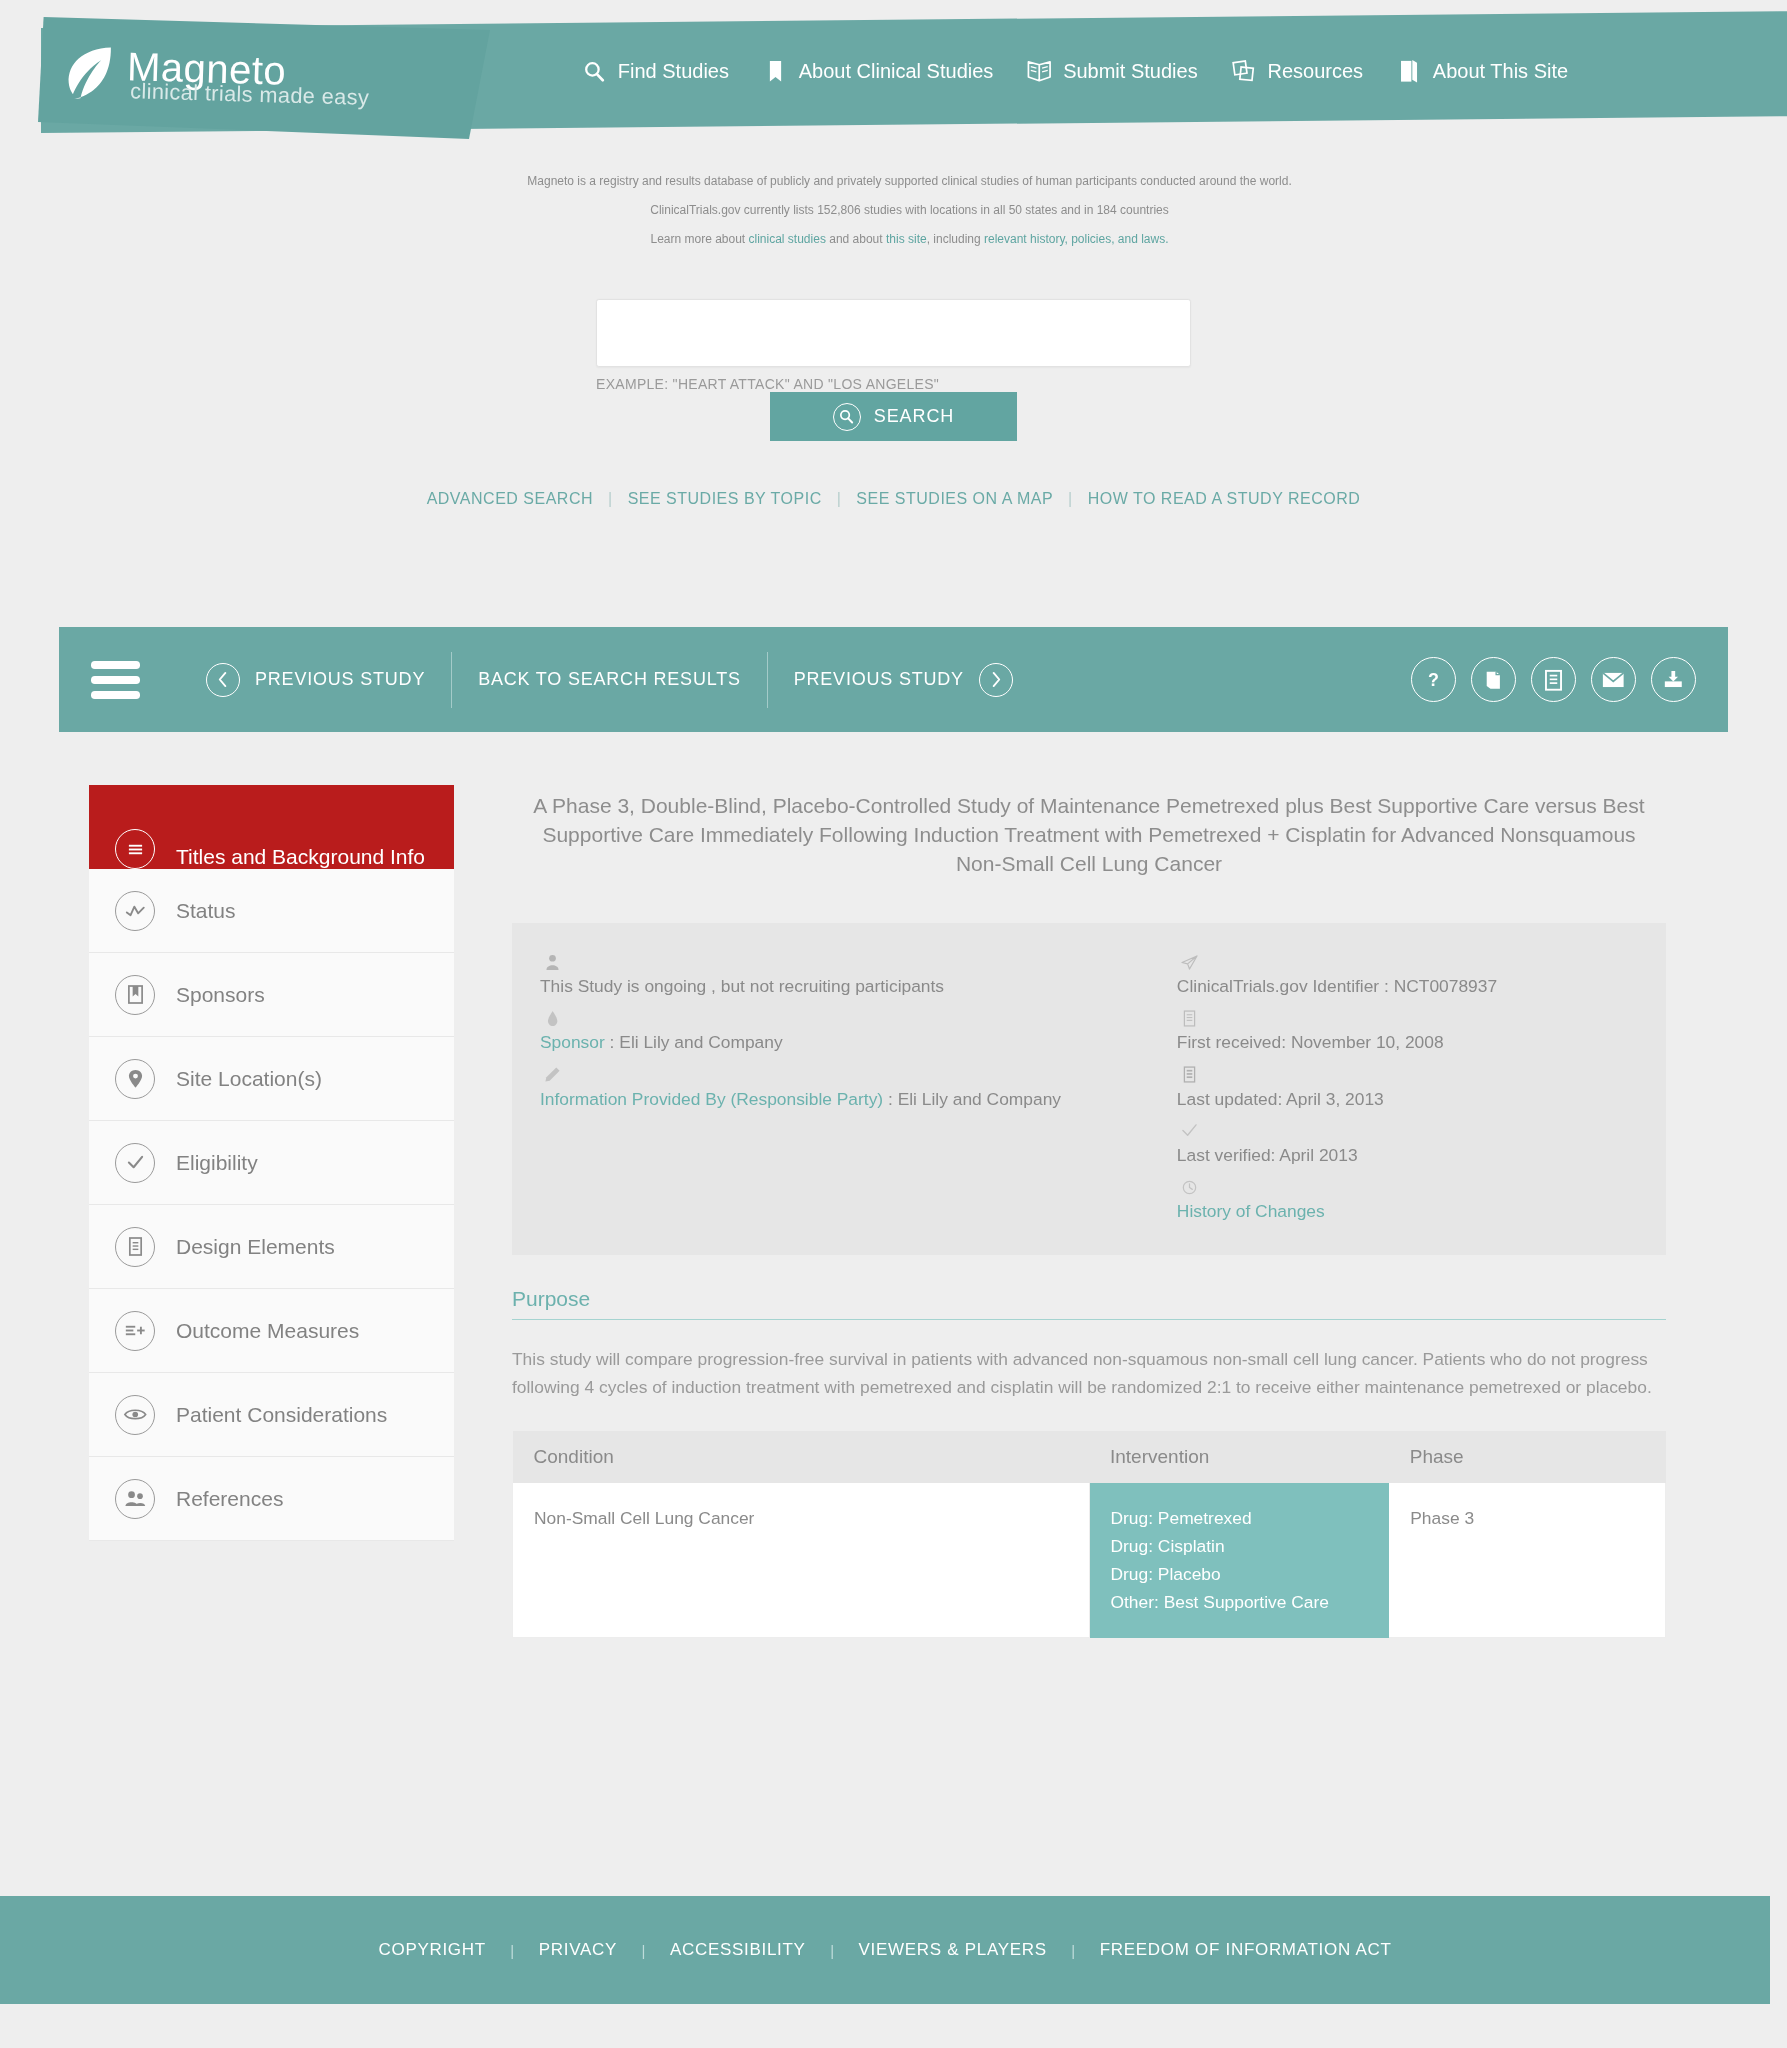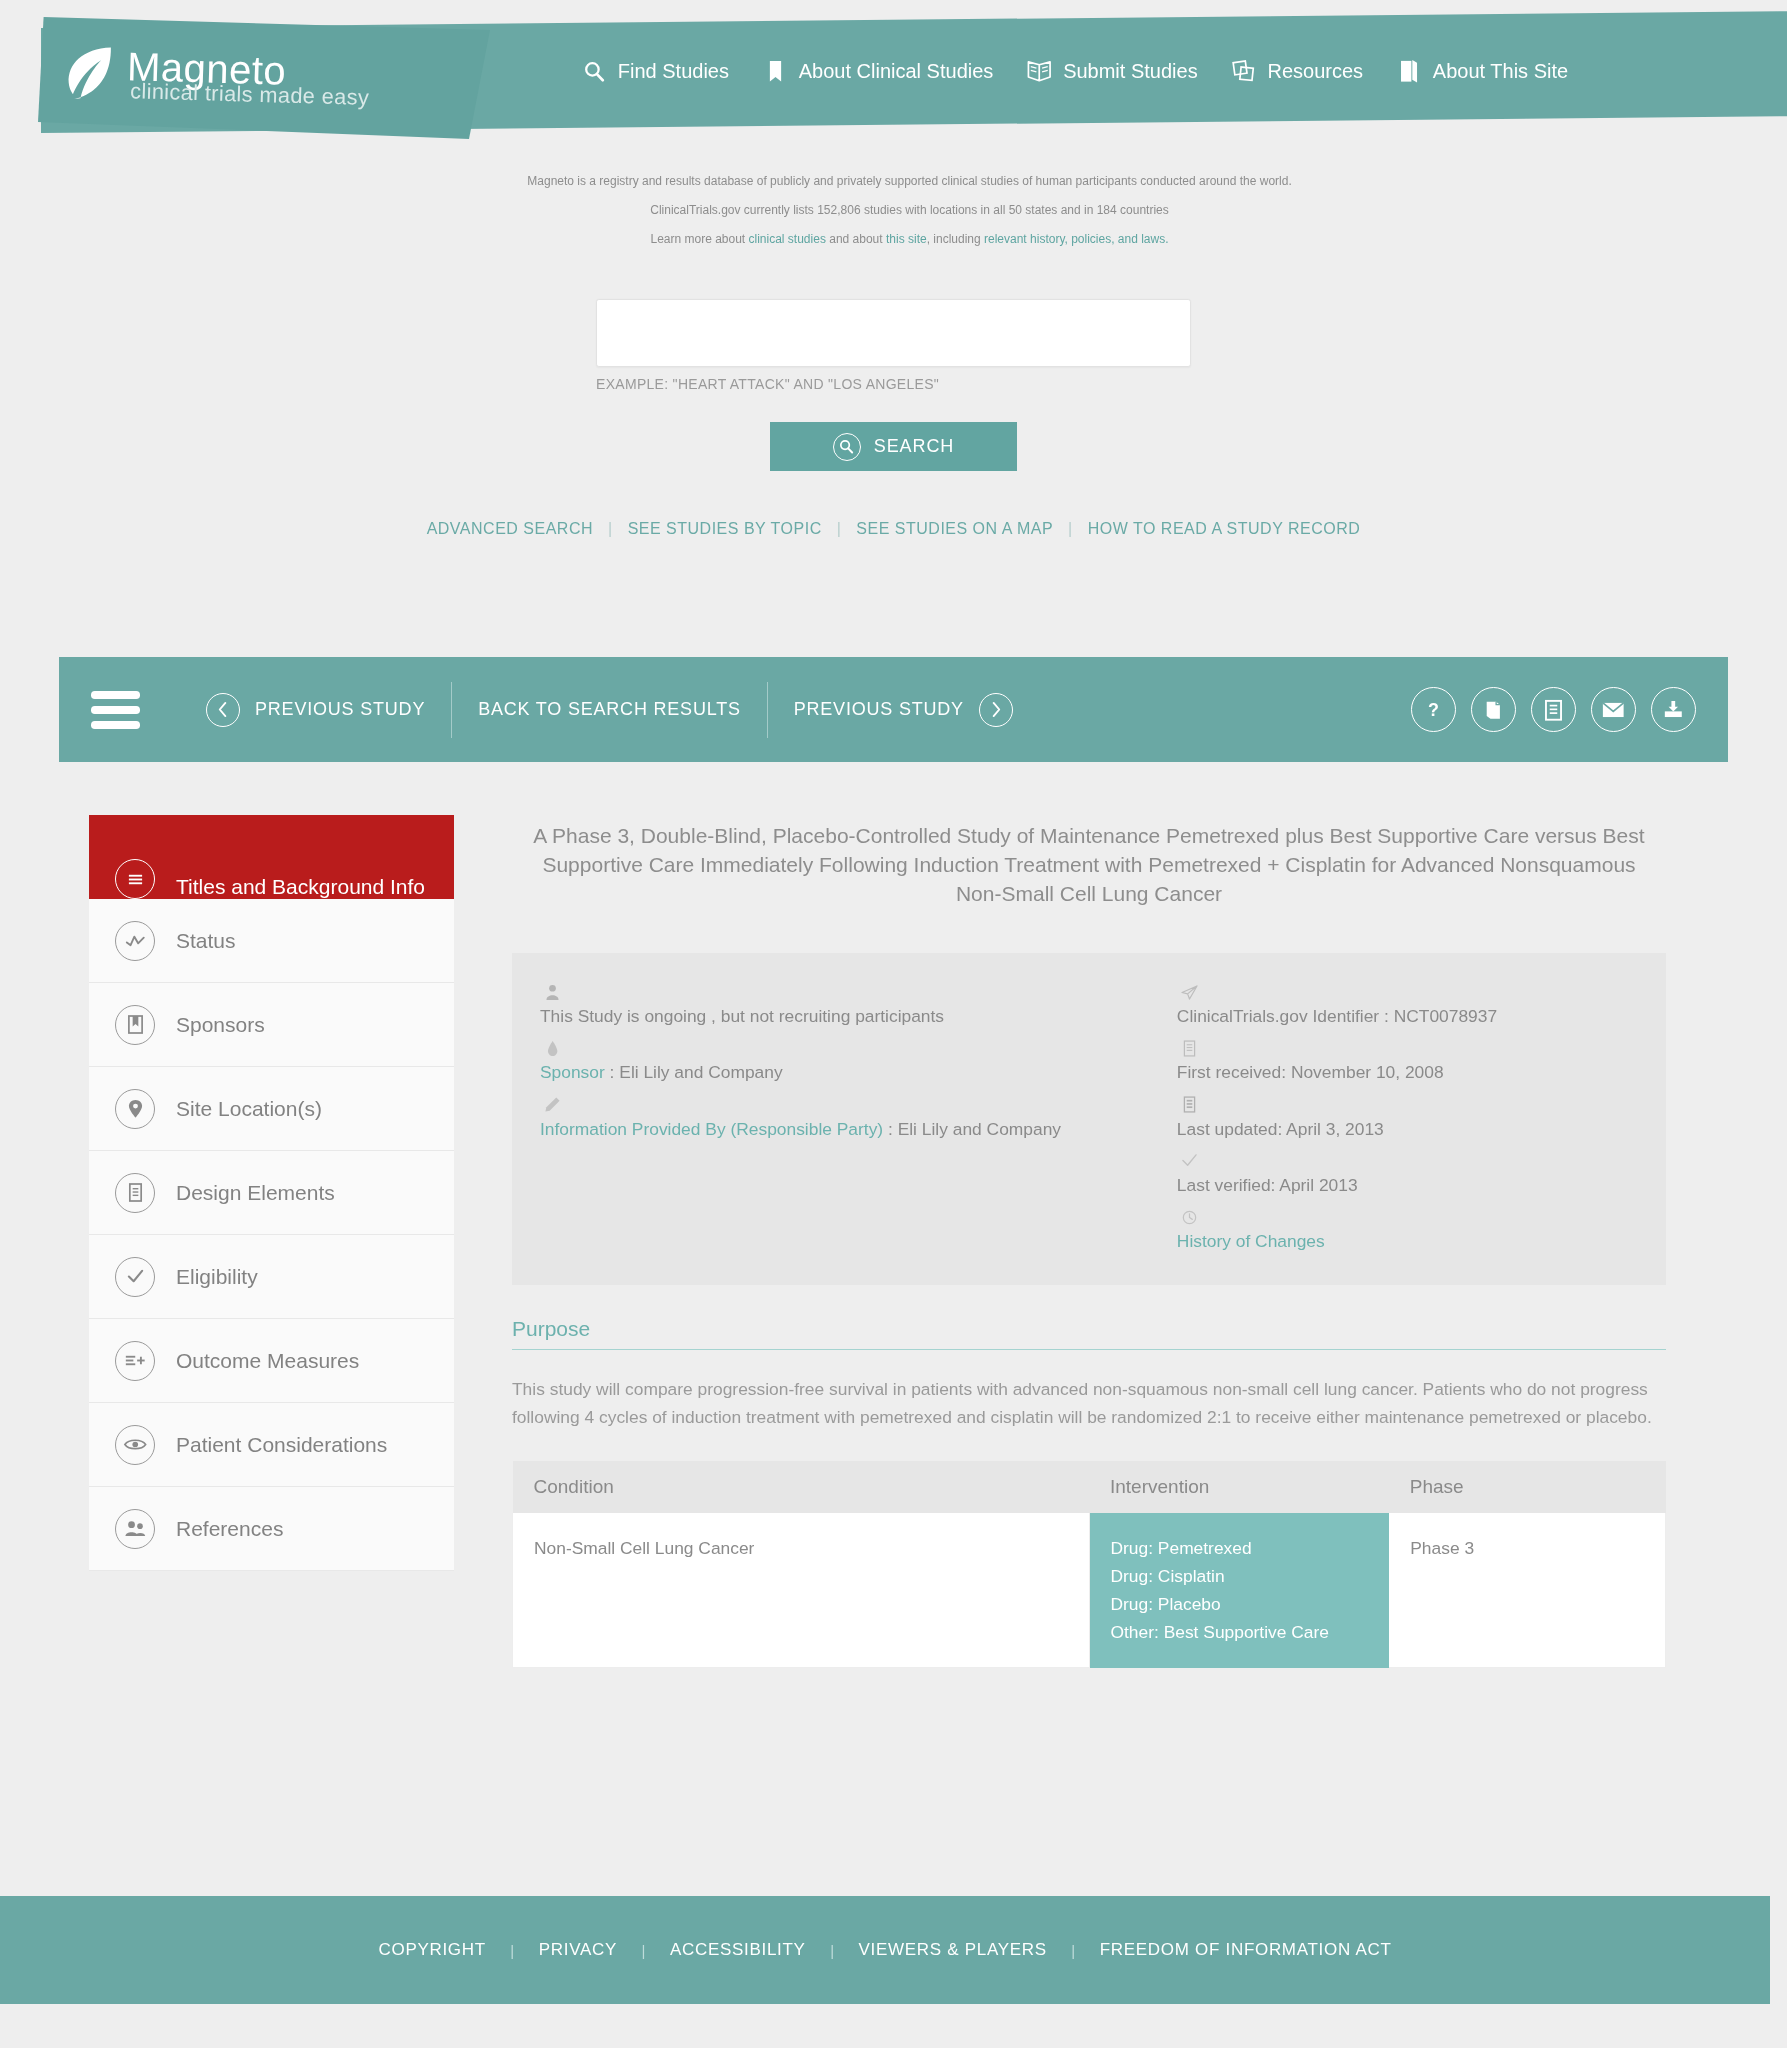--- a/index.html
+++ b/index.html
@@ -122,21 +122,20 @@
     box-shadow: 0 0.9px 1.9px rgba(0,0,0,0.04);
   }
   .search-example {
     width: 595px;
     margin-top: 9.4px;
     color: #9a9a9a;
     font-size: 14px;
     letter-spacing: 0.3px;
   }
   .search-btn {
-    margin-top: 30px;
     width: 247px;
     height: 49px;
     background: #62a5a1;
     border: none;
     color: #fff;
     font-size: 18px;
     letter-spacing: 0.9px;
     display: flex;
     align-items: center;
     justify-content: center;
@@ -516,36 +515,36 @@
       <span class="side-ico">
         <svg width="17" height="22.6" viewBox="0 0 18 24">
             <path d="M9 2 C4.8 2 2 5 2 8.6 C2 13 9 21 9 21 C9 21 16 13 16 8.6 C16 5 13.2 2 9 2 Z" fill="#8a8a8a"></path>
             <circle cx="9" cy="8.6" r="2.6" fill="#fafafa"></circle>
           </svg>
       </span>
       <span>Site Location(s)</span>
     </div>
     <div class="side-item">
       <span class="side-ico">
+        <svg width="21" height="17" viewBox="0 0 22 18">
+            <polyline points="4,9 9,14 18,3" fill="none" stroke="#8a8a8a" stroke-width="2.2" stroke-linecap="round" stroke-linejoin="round"></polyline>
+          </svg>
+      </span>
+      <span>Eligibility</span>
+    </div>
+    <div class="side-item">
+      <span class="side-ico">
         <svg width="17" height="21" viewBox="0 0 18 22">
             <rect x="3" y="2" width="12" height="18" fill="none" stroke="#8a8a8a" stroke-width="1.8"></rect>
             <line x1="6" y1="7" x2="12" y2="7" stroke="#8a8a8a" stroke-width="1.5"></line>
             <line x1="6" y1="10.5" x2="12" y2="10.5" stroke="#8a8a8a" stroke-width="1.5"></line>
             <line x1="6" y1="14" x2="12" y2="14" stroke="#8a8a8a" stroke-width="1.5"></line>
           </svg>
       </span>
       <span>Design Elements</span>
-    </div>
-    <div class="side-item">
-      <span class="side-ico">
-        <svg width="21" height="17" viewBox="0 0 22 18">
-            <polyline points="4,9 9,14 18,3" fill="none" stroke="#8a8a8a" stroke-width="2.2" stroke-linecap="round" stroke-linejoin="round"></polyline>
-          </svg>
-      </span>
-      <span>Eligibility</span>
     </div>
     <div class="side-item">
       <span class="side-ico">
         <svg width="24.5" height="17" viewBox="0 0 26 18">
             <line x1="3" y1="5" x2="13" y2="5" stroke="#8a8a8a" stroke-width="2"></line>
             <line x1="3" y1="9" x2="11" y2="9" stroke="#8a8a8a" stroke-width="2"></line>
             <line x1="3" y1="13" x2="13" y2="13" stroke="#8a8a8a" stroke-width="2"></line>
             <line x1="19" y1="5" x2="19" y2="13" stroke="#8a8a8a" stroke-width="2"></line>
             <line x1="15" y1="9" x2="23" y2="9" stroke="#8a8a8a" stroke-width="2"></line>
           </svg>

